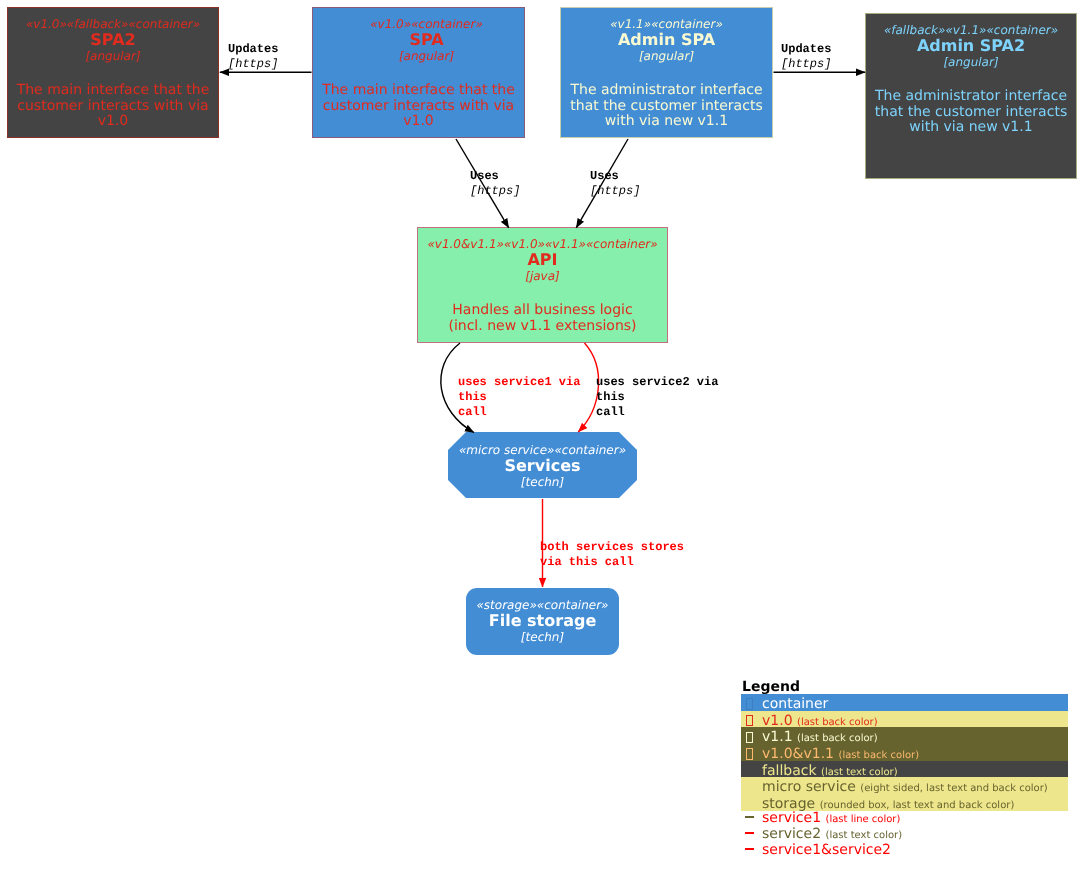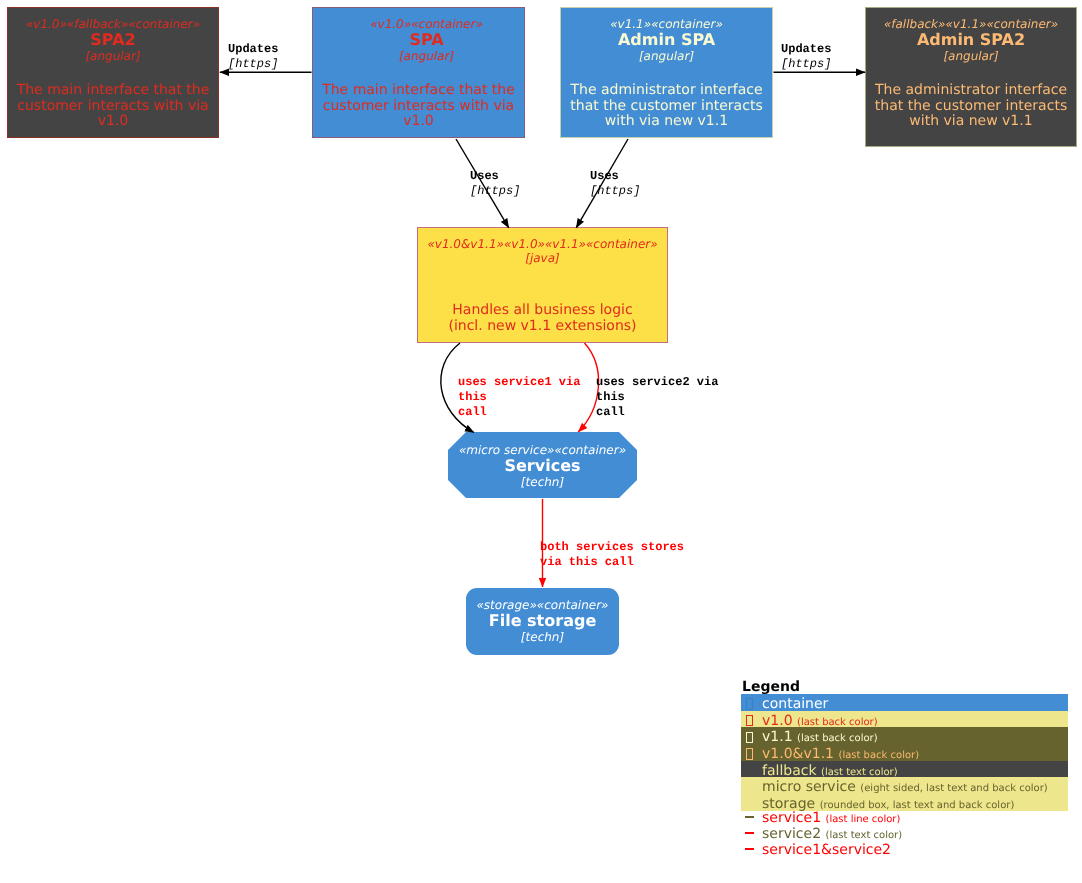--- a/index.html
+++ b/index.html
@@ -66,36 +66,37 @@
     <div class="title">Admin SPA</div>
     <div class="techn">[angular]</div>
   </div>
   <div class="nb descr" style="top:75px;">
     <div>The administrator interface</div>
     <div>that the customer interacts</div>
     <div>with via new v1.1</div>
   </div>
 </div>
 
-<div class="node" style="border-style: solid; border-width: 1px; left: 865px; top: 7px; width: 212px; height: 140px; color: #fdba74; background-color: rgb(68, 68, 68); border-color: rgb(168, 171, 130);">
+<div class="node" style="border-style: solid; border-width: 1px; left: 865px; top: 13px; width: 212px; height: 166px; color: #7dd3fc; background-color: rgb(68, 68, 68); border-color: rgb(168, 171, 130);">
   <div class="nb" style="top:9px;">
     <div class="stereo">«fallback»«v1.1»«container»</div>
     <div class="title">Admin SPA2</div>
     <div class="techn">[angular]</div>
   </div>
   <div class="nb descr" style="top:75px;">
     <div>The administrator interface</div>
     <div>that the customer interacts</div>
     <div>with via new v1.1</div>
   </div>
 </div>
 
-<div class="node" style="border-style: solid; border-width: 1px; left: 417px; top: 227px; width: 251px; height: 116px; color: rgb(224, 43, 30); background-color: #fde047; border-color: rgb(192, 112, 128);">
+<div class="node" style="border-style: solid; border-width: 1px; left: 417px; top: 227px; width: 251px; height: 116px; color: rgb(224, 43, 30); background-color: #86efac; border-color: rgb(192, 112, 128);">
   <div class="nb" style="top:9px;">
     <div class="stereo">«v1.0&amp;v1.1»«v1.0»«v1.1»«container»</div>
+    <div class="title">API</div>
     <div class="techn">[java]</div>
   </div>
   <div class="nb descr" style="top:75px;">
     <div>Handles all business logic</div>
     <div>(incl. new v1.1 extensions)</div>
   </div>
 </div>
 
 <div class="node" style="left: 448px; top: 432px; width: 189px; height: 66px; color: rgb(255, 255, 255);">
   <svg width="189" height="66" viewBox="0 0 189 66" style="position:absolute;left:0;top:0;">

